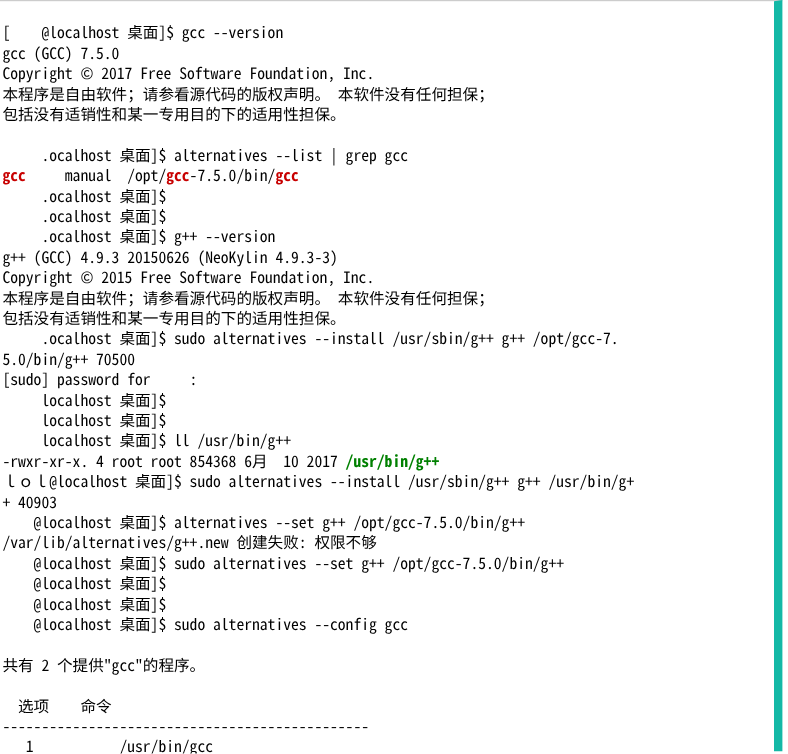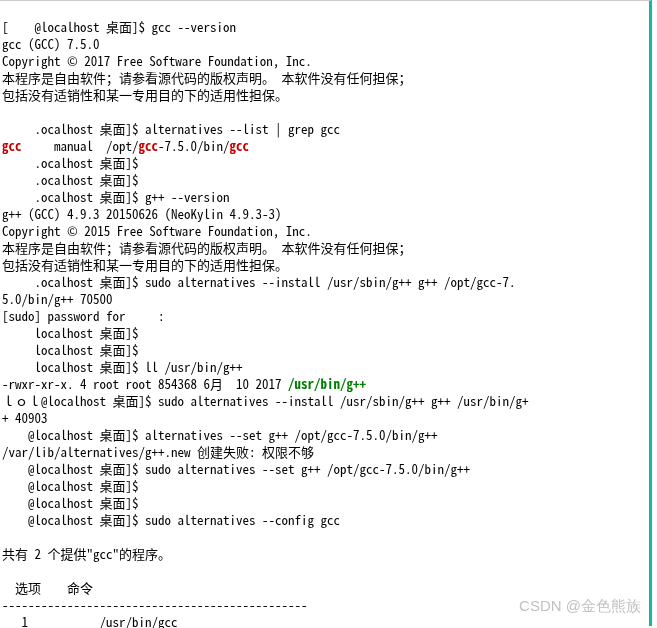--- a/index.html
+++ b/index.html
@@ -11,21 +11,21 @@
     overflow: hidden;
   }
   .terminal {
     font-family: "Noto Sans Mono CJK SC", "DejaVu Sans Mono", "Consolas", monospace;
     font-size: 13px;
     line-height: 17px;
     white-space: pre;
     color: #000;
     padding: 0px 2px;
     position: relative;
-    border-right: 3px solid #14b8a6;
+    border-right: 7px solid #14b8a6;
     border-top: 1px solid #ccc;
     width: 652px;
     height: 626px;
     box-sizing: border-box;
   }
   .red { color: #c80000; font-weight: bold; }
   .green { color: #008000; font-weight: bold; }
   .watermark {
     position: absolute;
     right: 8px;
@@ -73,14 +73,13 @@
 
 <span>共有 2 个提供"gcc"的程序。</span>
 
 <span>  选项    命令</span>
 <span>-----------------------------------------------</span>
 <span>   1           /usr/bin/gcc</span>
 
 
 
 
-<div class="watermark">CSDN @金色熊族</div>
 </div>
 
 </body></html>

